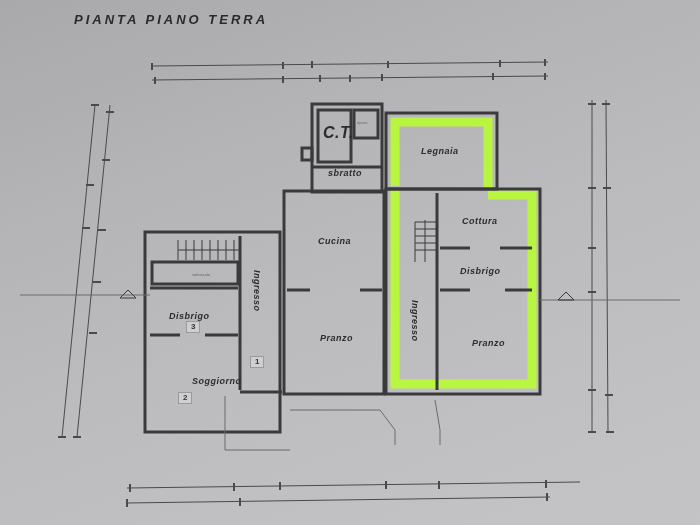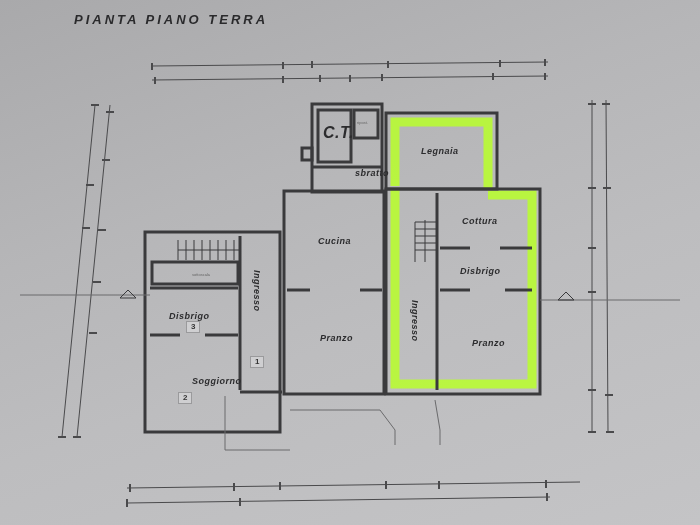--- a/index.html
+++ b/index.html
@@ -169,21 +169,21 @@
     </g>
 
     <g stroke="#3a3a3c" stroke-width="1" fill="none">
       <polygon points="120,298 128,290 136,298"></polygon>
       <polygon points="558,300 566,292 574,300"></polygon>
     </g>
   </svg>
 
   <div class="lbl" style="left:323px;top:124px;font-size:16px;">C.T.</div>
   <div class="tiny" style="left:357px;top:120px;">ripost.</div>
-  <div class="lbl" style="left:328px;top:168px;margin-left:27px;">sbratto</div>
+  <div class="lbl" style="left:328px;top:168px;">sbratto</div>
   <div class="lbl" style="left:421px;top:146px;">Legnaia</div>
   <div class="lbl" style="left:318px;top:236px;">Cucina</div>
   <div class="lbl" style="left:320px;top:333px;">Pranzo</div>
   <div class="lbl" style="left:462px;top:216px;">Cottura</div>
   <div class="lbl" style="left:460px;top:266px;">Disbrigo</div>
   <div class="lbl" style="left:472px;top:338px;">Pranzo</div>
   <div class="lbl vert" style="left:420px;top:300px;">Ingresso</div>
   <div class="lbl vert" style="left:262px;top:270px;">Ingresso</div>
   <div class="tiny" style="left:192px;top:272px;">sottoscala</div>
   <div class="lbl" style="left:169px;top:311px;">Disbrigo</div>

